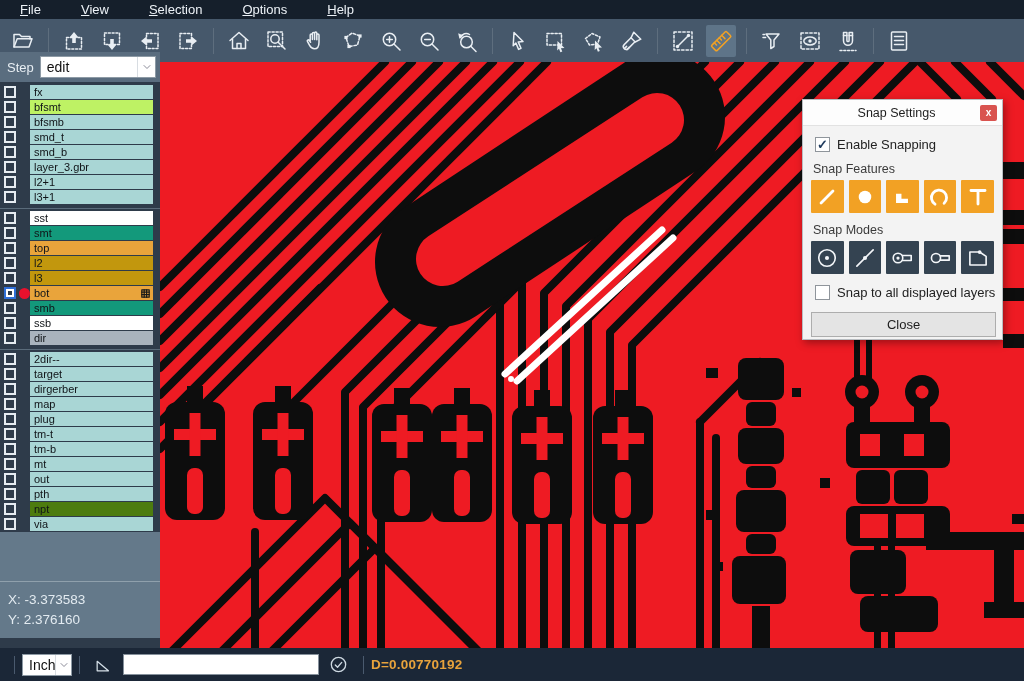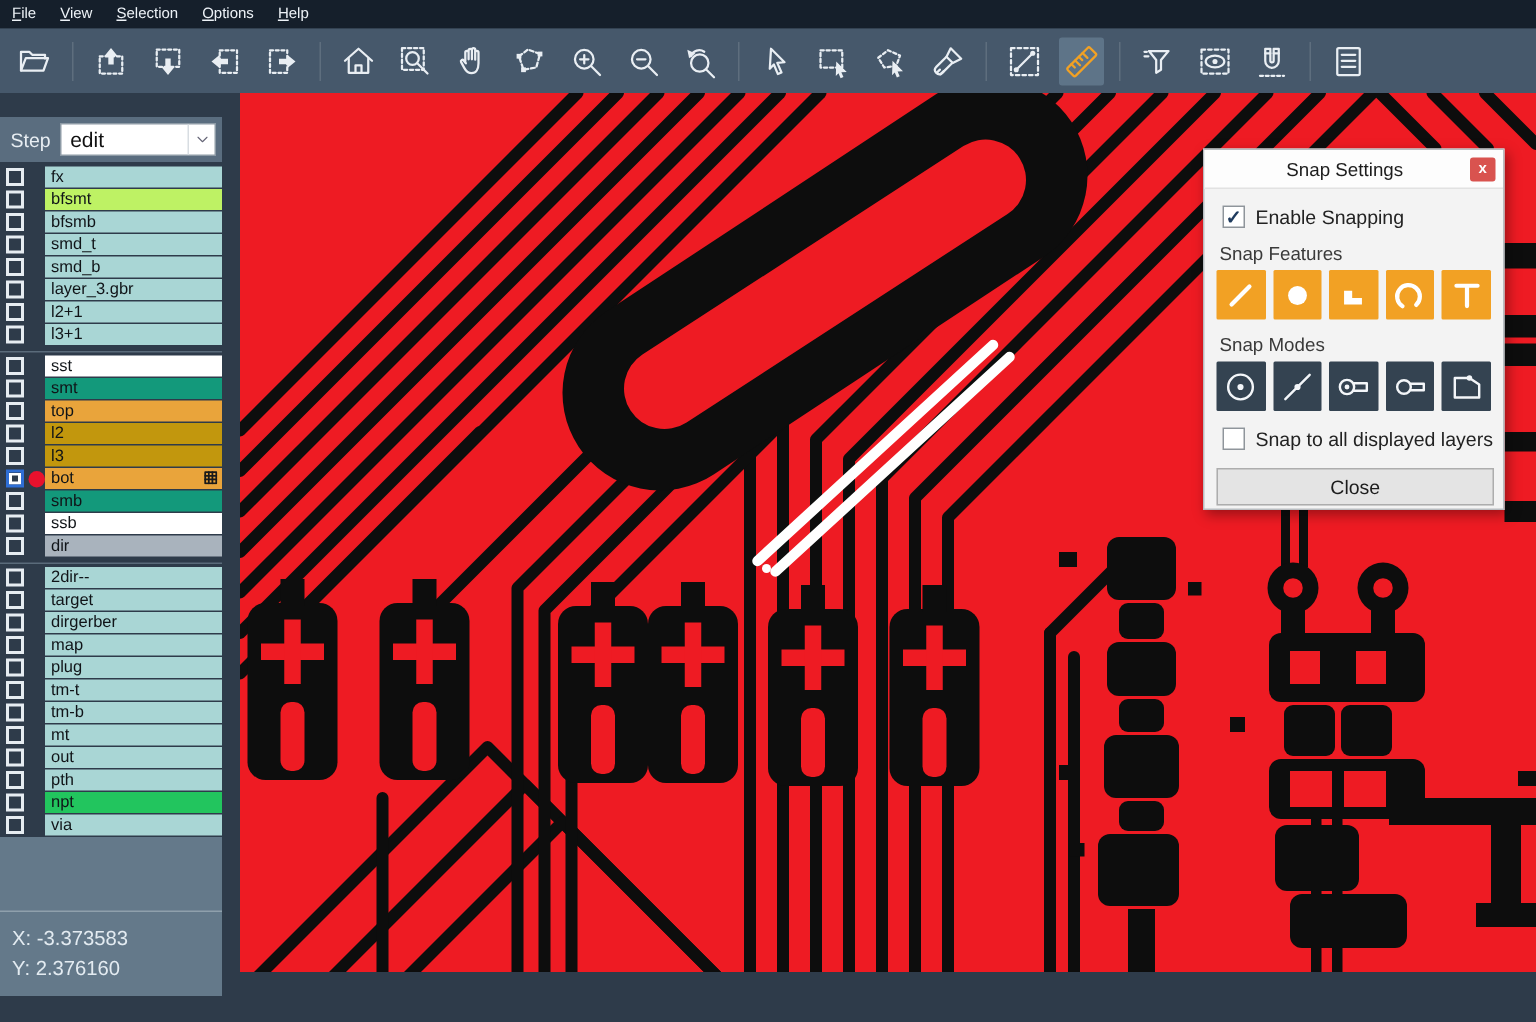--- a/index.html
+++ b/index.html
@@ -1,35 +1,35 @@
 <!DOCTYPE html>
 <html><head>
 <meta charset="utf-8">
 <style>
   html,body{margin:0;padding:0;background:#222;}
   *{box-sizing:border-box;font-family:"Liberation Sans",sans-serif;}
   #app{position:relative;width:1024px;height:681px;overflow:hidden;background:#2E3B4A;}
 
   
   #menubar{position:absolute;left:0;top:0;width:1024px;height:19px;background:#151F2B;display:flex;align-items:center;}
-  .menu-item{color:#EDF2F7;font-size:10px;padding:0 8px;height:19px;line-height:19px;cursor:default;}
+  .menu-item{color:#EDF2F7;font-size:13px;padding:0 20px;height:19px;line-height:19px;cursor:default;}
   .menu-item u{text-decoration:underline;}
 
   
   #toolbar{position:absolute;left:0;top:19px;width:1024px;height:43px;background:#46586B;display:flex;align-items:center;padding:0 4px;}
   .tb-btn{width:30px;height:32px;margin:0 4px;display:flex;align-items:center;justify-content:center;color:#E9EEF3;border-radius:2px;}
   .tb-btn svg{width:24px;height:24px;}
   .tb-btn.active{background:#5E7488;color:#F2A124;}
   .tb-sep{width:1px;height:26px;background:#5E6E7E;margin:0 6px;}
 
   svg{fill:none;stroke:currentColor;stroke-width:1.5;stroke-linecap:round;stroke-linejoin:round;}
   svg .f{fill:currentColor;stroke:none;}
 
   
-  #sidebar{position:absolute;left:0;top:78px;width:148px;height:586px;background:#2E3B4A;display:flex;flex-direction:column;}
+  #sidebar{position:absolute;left:0;top:52px;width:160px;height:586px;background:#2E3B4A;display:flex;flex-direction:column;}
   #step-row{height:30px;background:#5A6D7F;display:flex;align-items:center;padding:0 4px 0 7px;flex:none;}
   #step-label{color:#E8EEF3;font-size:13px;margin-right:6px;}
   .fake-select{background:#fff;height:22px;display:flex;align-items:center;border:1px solid #8d9aa5;}
   #step-select{flex:1;}
   .fake-select .sel-text{flex:1;font-size:14px;color:#111;padding-left:6px;}
   .fake-select .sel-chev{width:18px;height:100%;display:flex;align-items:center;justify-content:center;color:#667;border-left:1px solid #d8dde2;}
   .fake-select .sel-chev svg{width:12px;height:12px;}
 
   #layer-list{padding-top:3px;flex:none;}
   .lrow{height:14px;margin-bottom:1px;display:flex;align-items:center;}
@@ -393,21 +393,21 @@
           <div class="lname" style="background: rgb(169, 214, 213);">out</div>
         </div>
         <div class="lrow">
           <span class="lcheck"></span>
           <span class="ldotspace"></span>
           <div class="lname" style="background: rgb(169, 214, 213);">pth</div>
         </div>
         <div class="lrow">
           <span class="lcheck"></span>
           <span class="ldotspace"></span>
-          <div class="lname" style="background: #22c55e;">npt</div>
+          <div class="lname" style="background: #4d7c0f;">npt</div>
         </div>
         <div class="lrow">
           <span class="lcheck"></span>
           <span class="ldotspace"></span>
           <div class="lname" style="background: rgb(169, 214, 213);">via</div>
         </div>
       </div>
     <div id="side-lower">
       <div class="divider"></div>
       <div id="coords">
@@ -602,14 +602,36 @@
           </svg>
         </div>
       </div>
     <div class="dlg-check-row">
       <span class="dlg-checkbox" id="snap-all-checkbox"></span>
       <span class="dlg-check-label">Snap to all displayed layers</span>
     </div>
     <div id="dlg-close-btn">Close</div>
   </div>
 
+  <div id="statusbar">
+    <div class="sb-sep"></div>
+    <div class="fake-select" id="unit-select">
+      <span class="sel-text">Inch</span>
+      <span class="sel-chev">
+          <svg viewBox="0 0 24 24">
+            <path d="M6 9l6 6 6-6"></path>
+          </svg>
+        </span>
+    </div>
+    <div class="sb-sep"></div>
+    <span id="corner-icon"><svg viewBox="0 0 24 24">
+          <path d="M5 19V7.5L18.5 19z"></path>
+        </svg></span>
+    <input id="coord-input" type="text" value="" style="">
+    <span id="check-icon"><svg viewBox="0 0 24 24">
+          <circle cx="12" cy="12" r="8.2"></circle>
+          <path d="M8.3 12.6l2.6 2.6 4.8-5.6"></path>
+        </svg></span>
+    <div class="sb-sep"></div>
+    <span id="distance">D=0.00770192</span>
+  </div>
 
 </div>
 
 </body></html>

